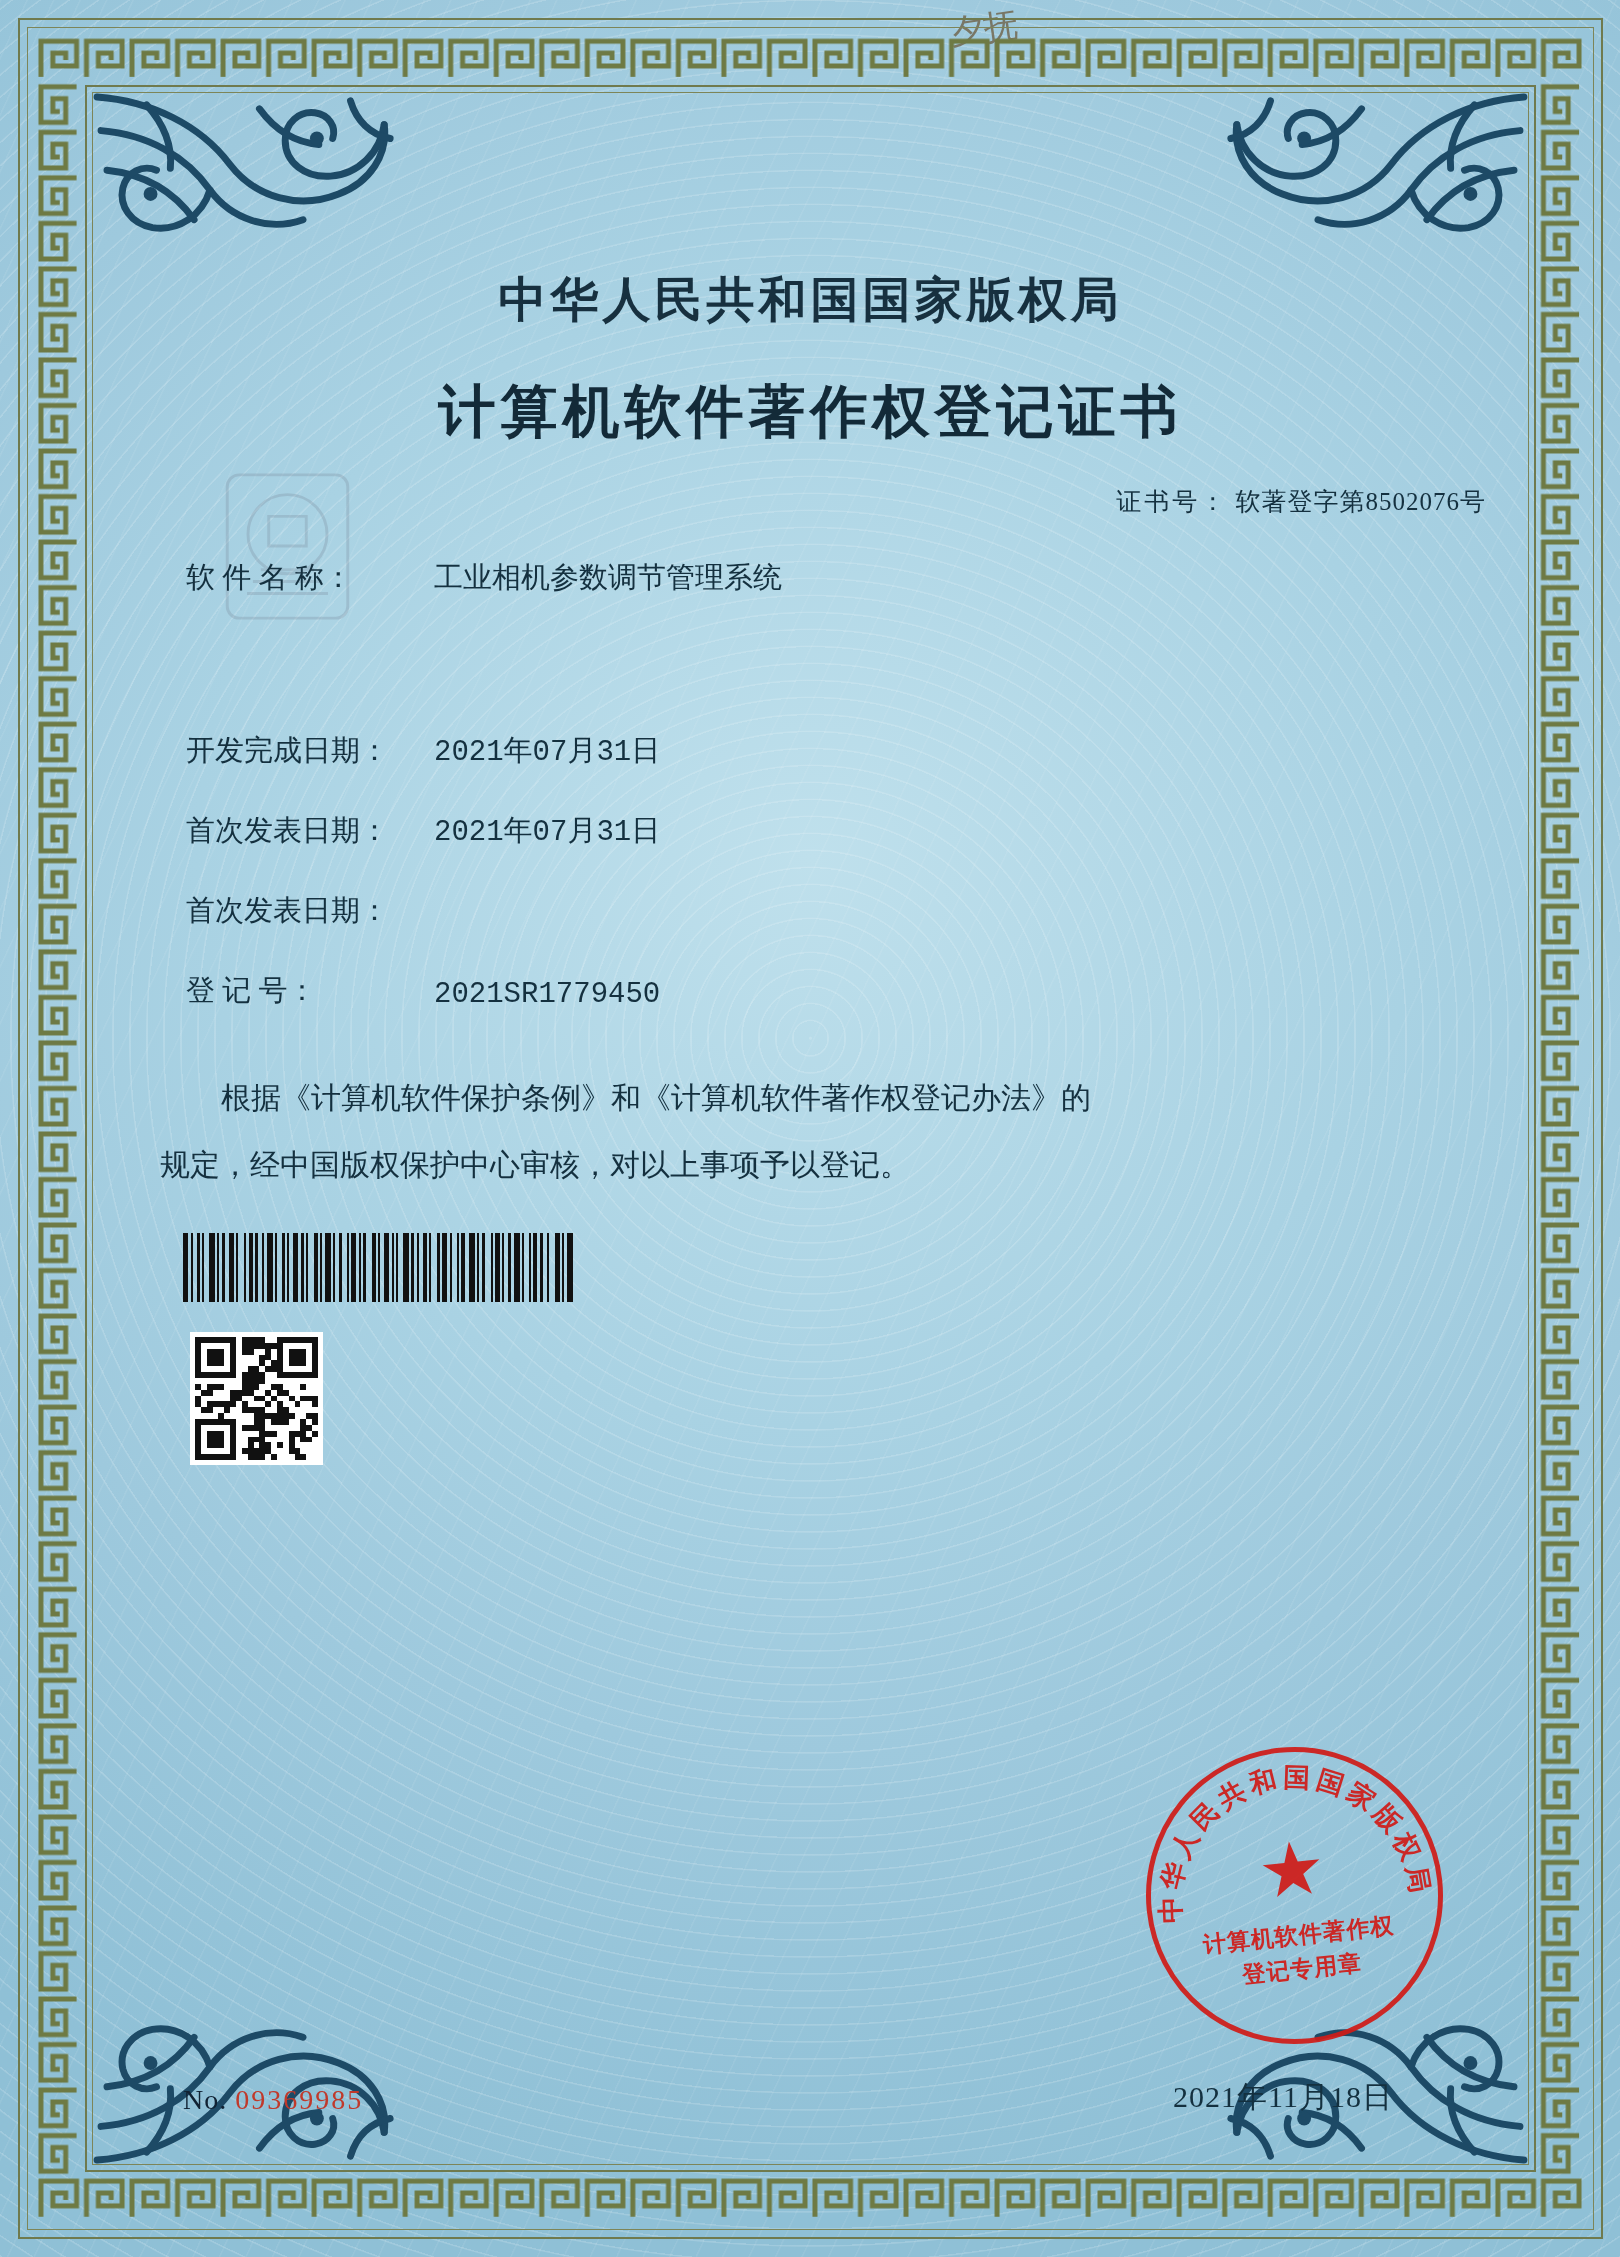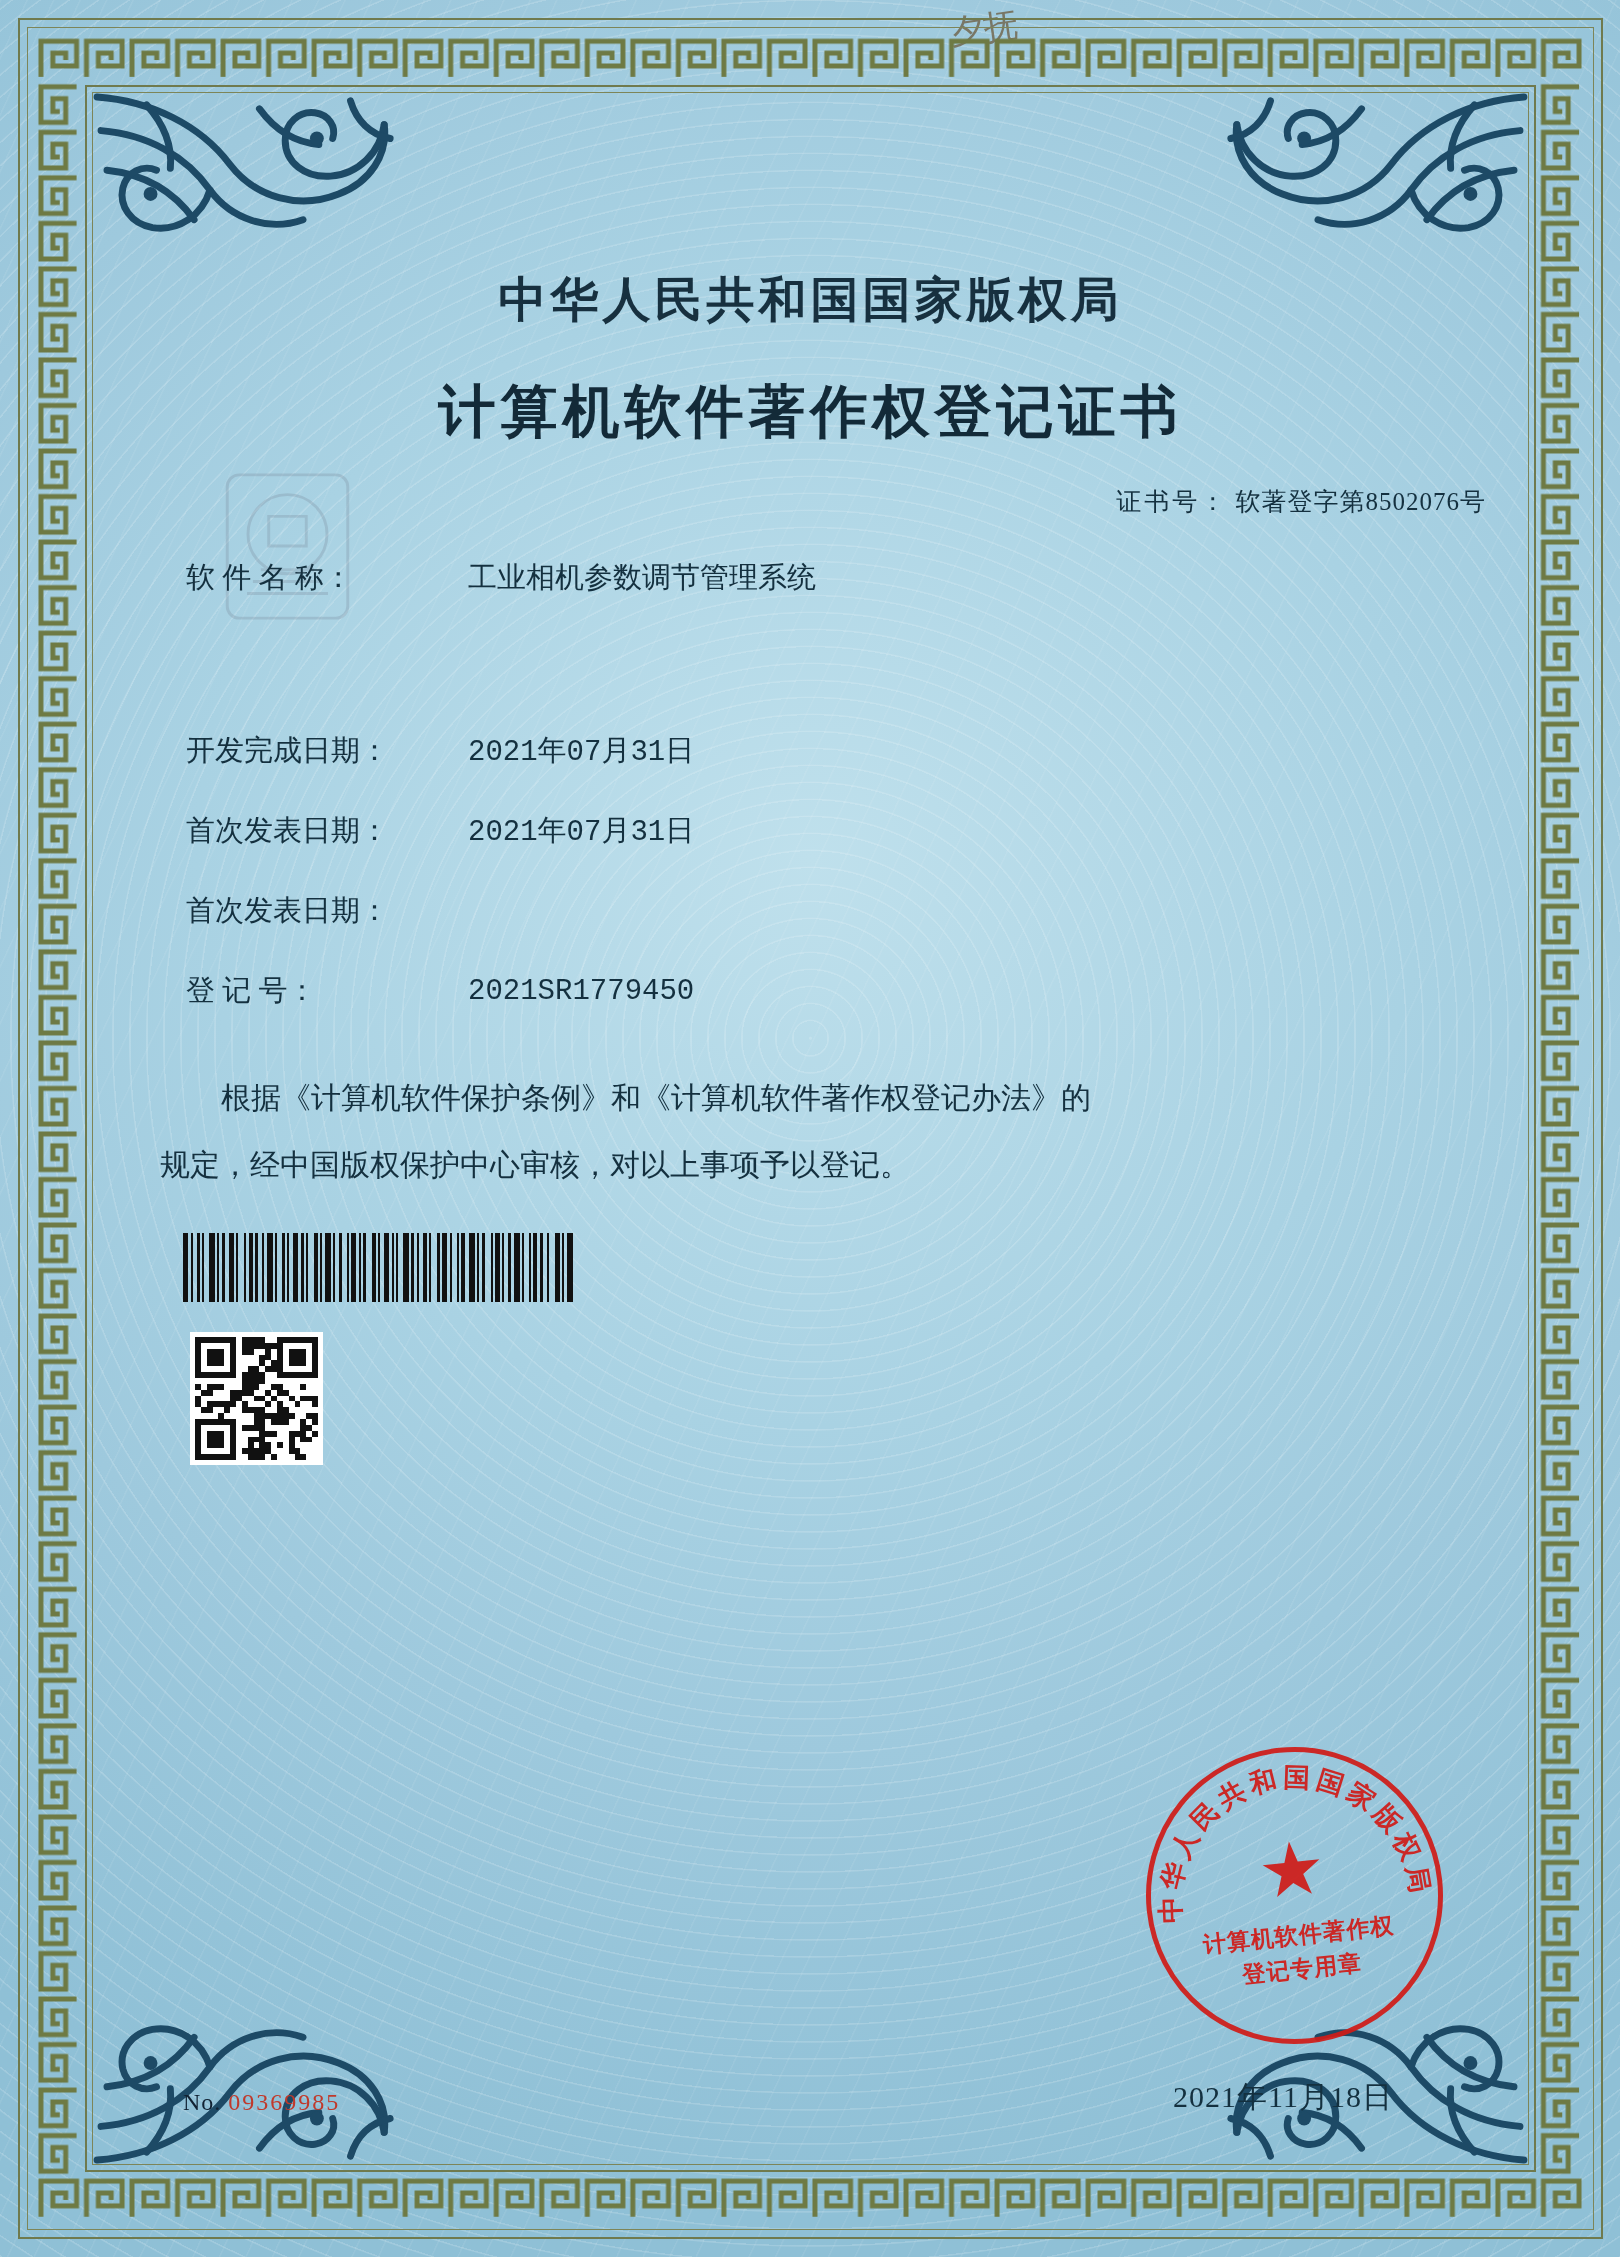--- a/index.html
+++ b/index.html
@@ -122,24 +122,23 @@
   .cert-no .label { letter-spacing: 3px; }
   .cert-no .value { font-family: "Liberation Serif", serif; }
 
   .fields {
     margin-top: 40px;
     padding-left: 77px;
     color: #14303f;
   }
   .field-row {
     display: flex;
-    align-items: center;
+    align-items: flex-end;
     margin-bottom: 18px;
     font-size: 29px;
-    gap: 34px;
   }
   .field-label {
     width: 248px;
     flex: 0 0 248px;
     font-weight: normal;
     color: #14303f;
     letter-spacing: 0px;
   }
   .field-value {
     flex: 1;
@@ -244,21 +243,21 @@
     font-size: 23px;
     line-height: 34px;
     letter-spacing: 1px;
   }
 
   
   .footer-no {
     position: absolute;
     left: 183px;
     bottom: 141px;
-    font-size: 24px;
+    font-size: 28px;
     color: #123;
     font-family: "Liberation Serif", serif;
     letter-spacing: 1px;
   }
   .footer-no .num { color: #c0392b; letter-spacing: 2px; }
 
   .footer-date {
     position: absolute;
     right: 228px;
     bottom: 139px;

